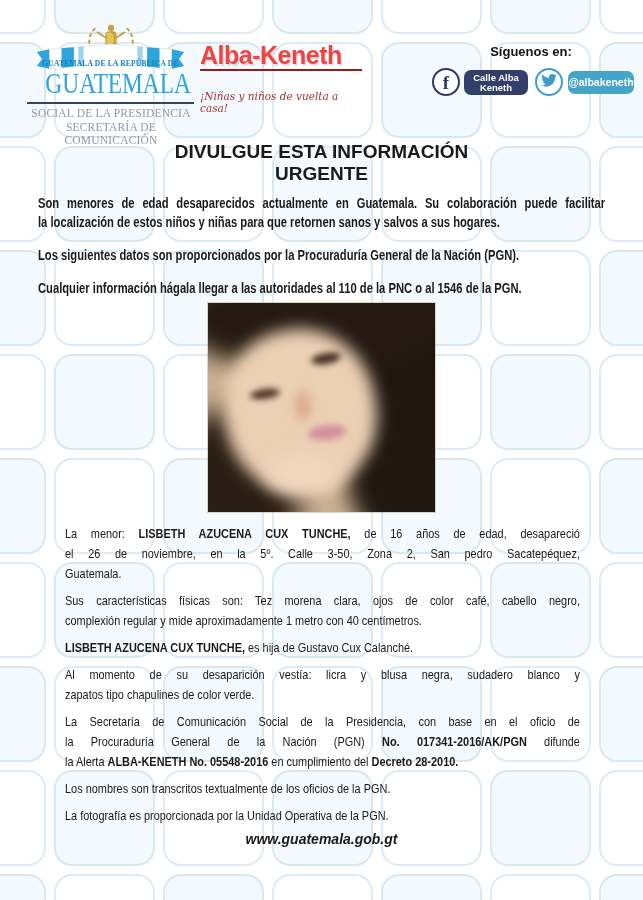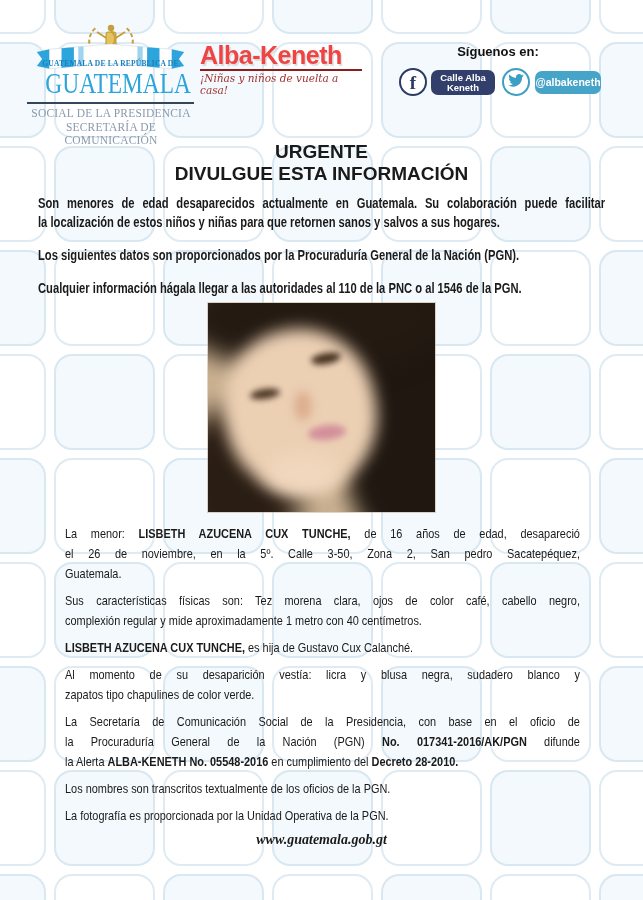--- a/index.html
+++ b/index.html
@@ -23,24 +23,24 @@
   .gov-secretaria{position:absolute;left:-6px;top:85px;width:180px;font-family:"Liberation Serif",serif;
       font-size:11.5px;line-height:13.5px;color:#8a99ab;letter-spacing:.2px;}
 
   
   .alba-logo{position:absolute;left:200px;top:43px;width:168px;}
   .alba-script{font-family:"DejaVu Serif",serif;font-style:italic;font-weight:bold;font-size:25px;
       line-height:26px;color:#b23830;padding-left:8px;}
   .alba-main{font-family:"Liberation Sans",sans-serif;font-weight:900;font-size:25px;line-height:24px;
       color:#ef4444;letter-spacing:-.5px;text-shadow:1.5px 1.5px 0 rgba(200,200,200,.55);white-space:nowrap;}
   .alba-underline{width:162px;height:2px;background:#8e1d1d;margin-top:2px;}
-  .alba-tagline{font-family:"DejaVu Serif",serif;font-style:italic;font-size:10.5px;color:#a13434;margin-top:1px;}
-
-  
-  .social{position:absolute;left:387px;top:44px;width:222px;}
+  .alba-tagline{font-family:"DejaVu Serif",serif;font-style:italic;font-size:10.5px;color:#a13434;margin-top:19px;}
+
+  
+  .social{position:absolute;left:420px;top:44px;width:222px;}
   .social-title{text-align:center;font-size:13px;font-weight:bold;color:#111;}
   .social-row{position:relative;margin-top:9px;height:30px;}
   .circle{position:absolute;width:24px;height:24px;border-radius:50%;background:#fff;
       display:flex;align-items:center;justify-content:center;}
   .fb-circle{left:12px;top:0;border:2.5px solid #2b3a66;}
   .fb-f{font-weight:bold;font-size:19px;color:#2b3a66;font-family:"Liberation Serif",serif;margin-top:2px;}
   .tw-circle{left:115px;top:0;border:2.5px solid #3d9fc4;}
   .pill{position:absolute;border-radius:7px;color:#fff;font-weight:bold;text-align:center;}
   .fb-pill{left:44px;top:2px;width:64px;height:25px;background:#333f6b;font-size:9.5px;line-height:10px;padding-top:3px;box-sizing:border-box;}
   .tw-pill{left:148px;top:3px;width:66px;height:23px;background:#47a4c9;font-size:10.5px;line-height:22px;}
@@ -74,21 +74,21 @@
   
   .details{position:absolute;left:65px;top:524px;width:515px;}
   .details-in{width:613px;transform:scaleX(.84);transform-origin:0 0;font-size:13px;line-height:20px;}
   .details-in .para{margin:0 0 7px 0;}
   .jl{text-align:justify;text-align-last:justify;}
   .nl{text-align:left;}
 
   
   .footer{position:absolute;left:0;top:831px;width:100%;text-align:center;
       font-size:14px;font-weight:bold;font-style:italic;}
-  .footer span{cursor:pointer;font-family:Liberation Serif, serif;}
+  .footer span{cursor:pointer;}
 </style>
 </head>
 <body>
 
 <div class="page">
   <div id="bg-pattern">
       <div class="tile" style="left: -55px; top: -62px;"></div>
       <div class="tile tf" style="left: 54px; top: -62px;"></div>
       <div class="tile" style="left: 163px; top: -62px;"></div>
       <div class="tile tf" style="left: 272px; top: -62px;"></div>
@@ -217,22 +217,22 @@
             <svg width="16" height="13" viewBox="0 0 24 20">
                 <path fill="#3d9fc4" d="M24,2.3c-0.9,0.4-1.8,0.7-2.8,0.8c1-0.6,1.8-1.6,2.2-2.7c-1,0.6-2,1-3.1,1.2C19.4,0.6,18.1,0,16.7,0c-2.7,0-4.9,2.2-4.9,4.9c0,0.4,0,0.8,0.1,1.1C7.8,5.8,4.1,3.9,1.7,0.9C1.2,1.7,1,2.5,1,3.4c0,1.7,0.9,3.2,2.2,4.1C2.4,7.5,1.6,7.3,1,6.9v0.1c0,2.4,1.7,4.4,3.9,4.8c-0.4,0.1-0.8,0.2-1.3,0.2c-0.3,0-0.6,0-0.9-0.1c0.6,2,2.4,3.4,4.6,3.4c-1.7,1.3-3.8,2.1-6.1,2.1c-0.4,0-0.8,0-1.2-0.1c2.2,1.4,4.8,2.2,7.5,2.2c9.1,0,14-7.5,14-14c0-0.2,0-0.4,0-0.6C22.5,4.2,23.3,3.3,24,2.3z"></path>
               </svg>
           </span>
         </div>
         <div class="pill tw-pill">@albakeneth</div>
       </div>
     </div>
 
     <div class="main-title">
+      <div>DIVULGUE ESTA INFORMACIÓN</div>
       <div>URGENTE</div>
-      <div>DIVULGUE ESTA INFORMACIÓN</div>
     </div>
 
     <div class="intro">
       <div class="intro-in">
         <div class="para">
           <div class="jl">Son menores de edad desaparecidos actualmente en Guatemala. Su colaboración puede facilitar</div>
           <div class="nl">la localización de estos niños y niñas para que retornen sanos y salvos a sus hogares.</div>
         </div>
         <div class="para nl">Los siguientes datos son proporcionados por la Procuraduría General de la Nación (PGN).</div>
         <div class="para nl">Cualquier información hágala llegar a las autoridades al 110 de la PNC o al 1546 de la PGN.</div>

